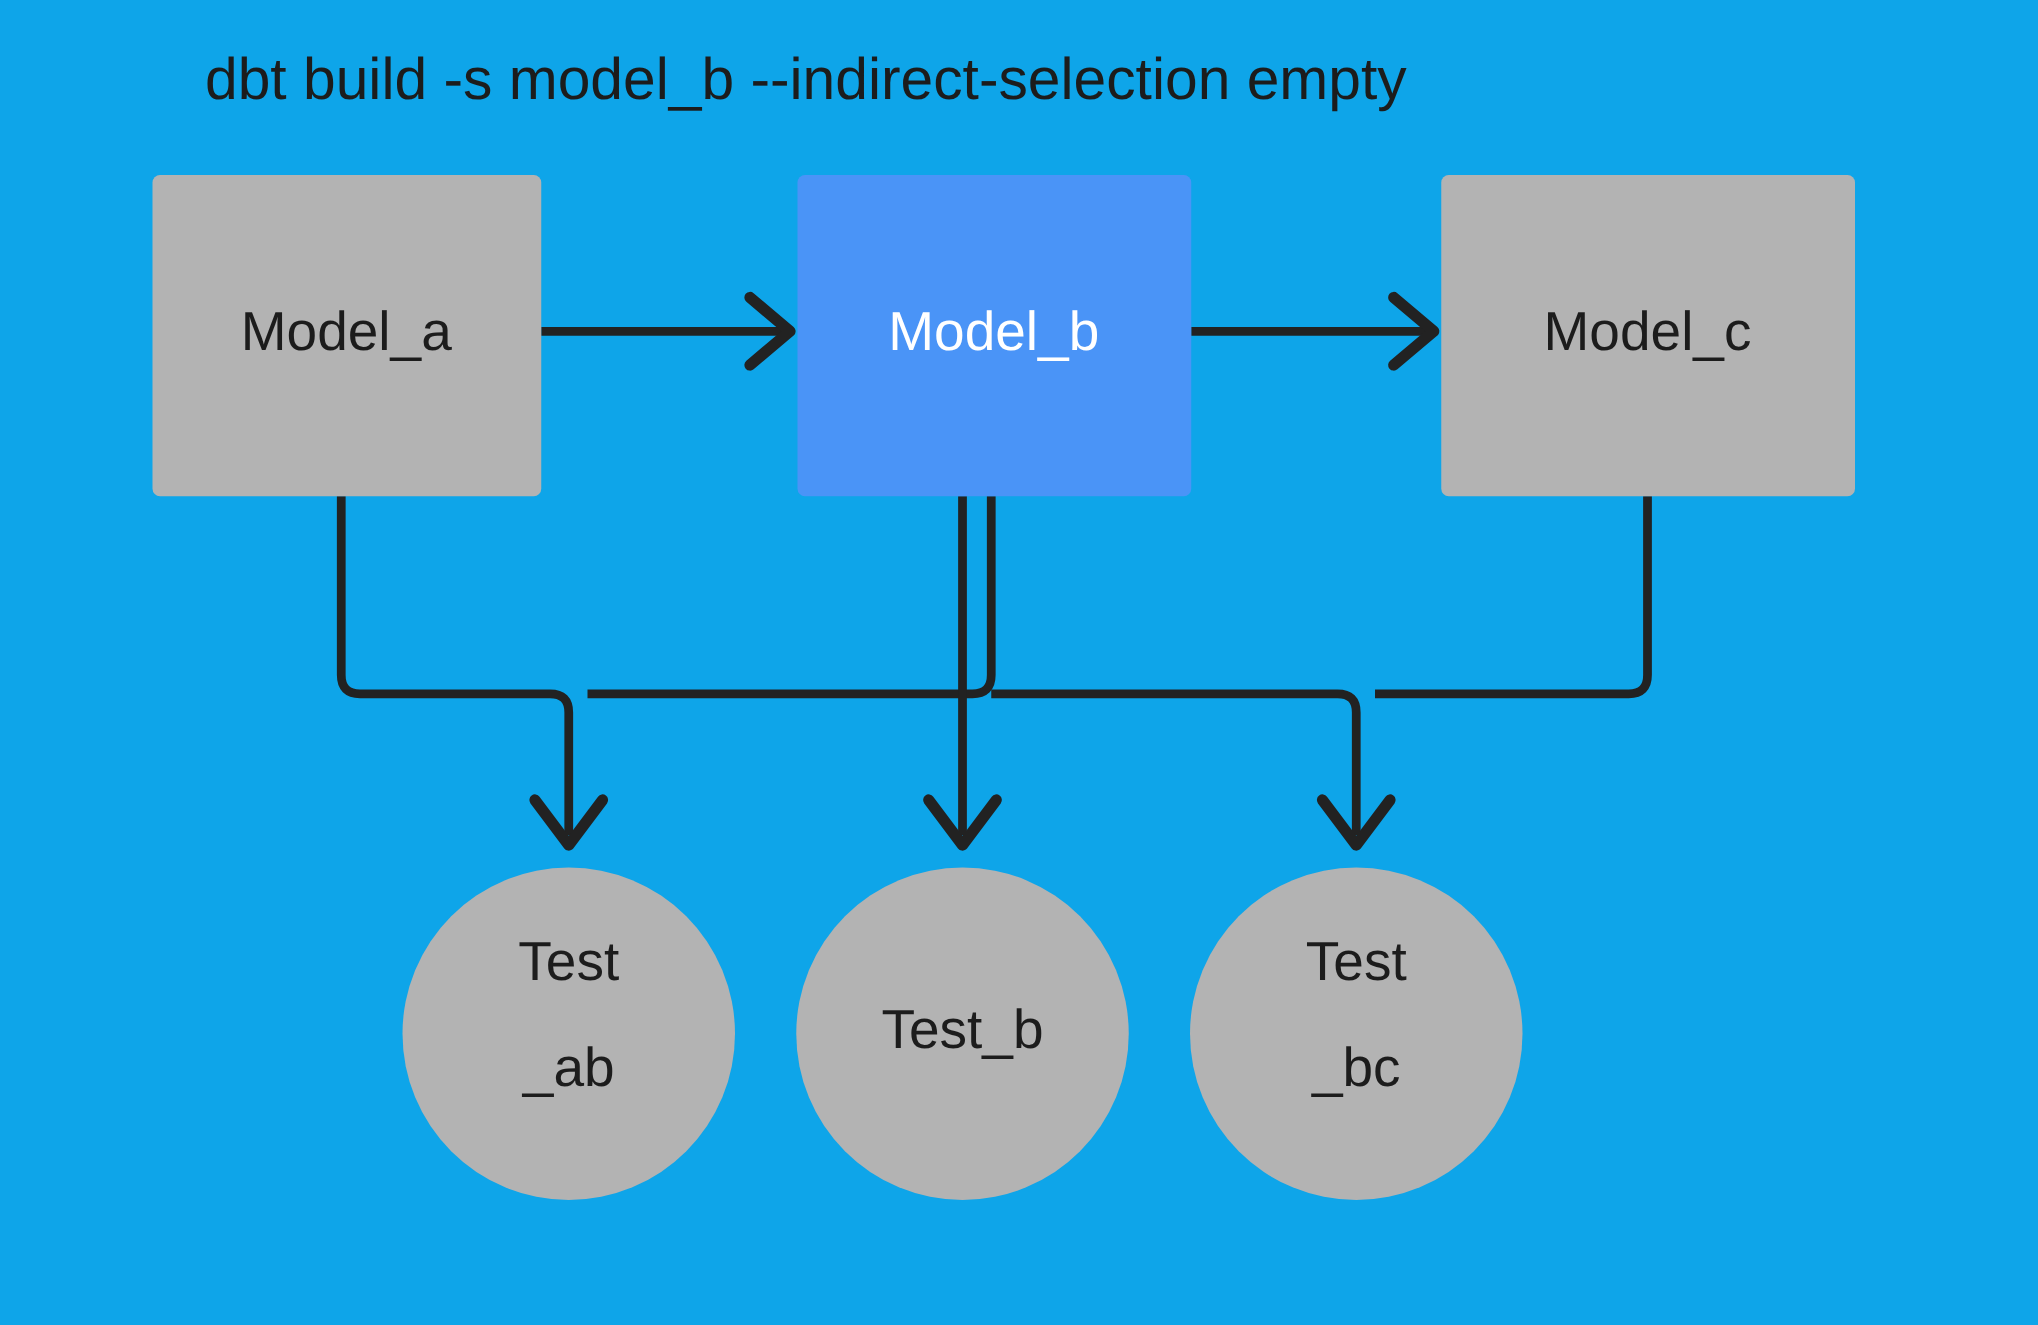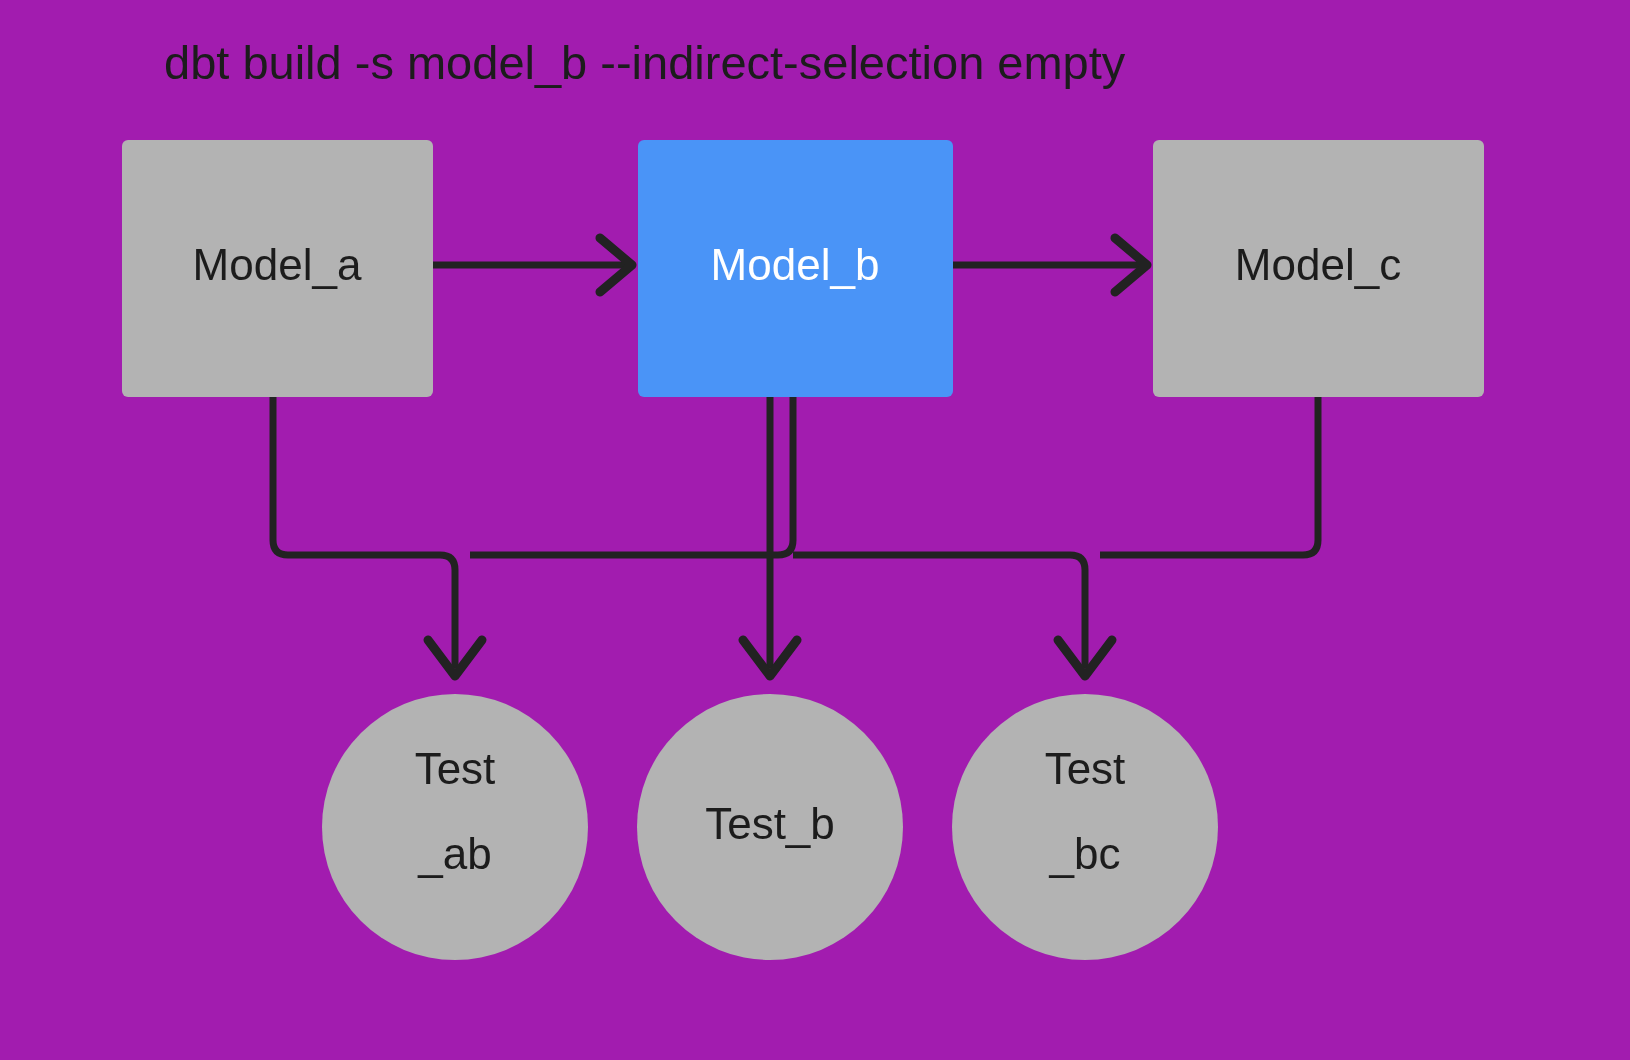--- a/index.html
+++ b/index.html
@@ -7,21 +7,21 @@
     padding: 0;
     background: #ffffff;
   }
   body {
     font-family: "Liberation Sans", sans-serif;
   }
   #canvas {
     position: relative;
     width: 1630px;
     height: 1060px;
-    background: #a21caf;
+    background: #0ea5e9;
     overflow: hidden;
   }
   #diagram-svg {
     position: absolute;
     left: 0;
     top: 0;
     width: 1630px;
     height: 1060px;
   }
   .title-text {

